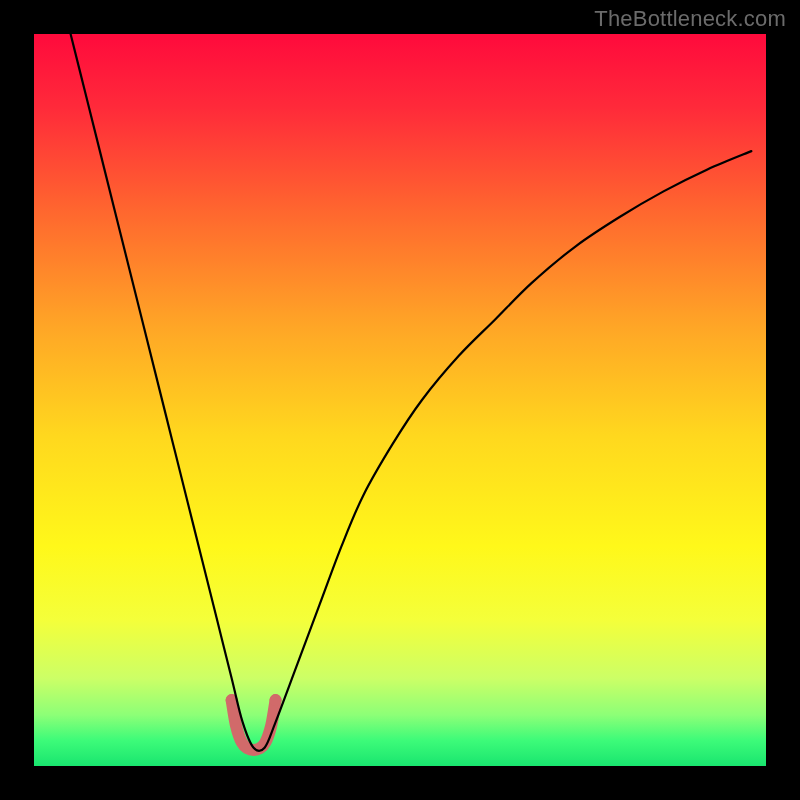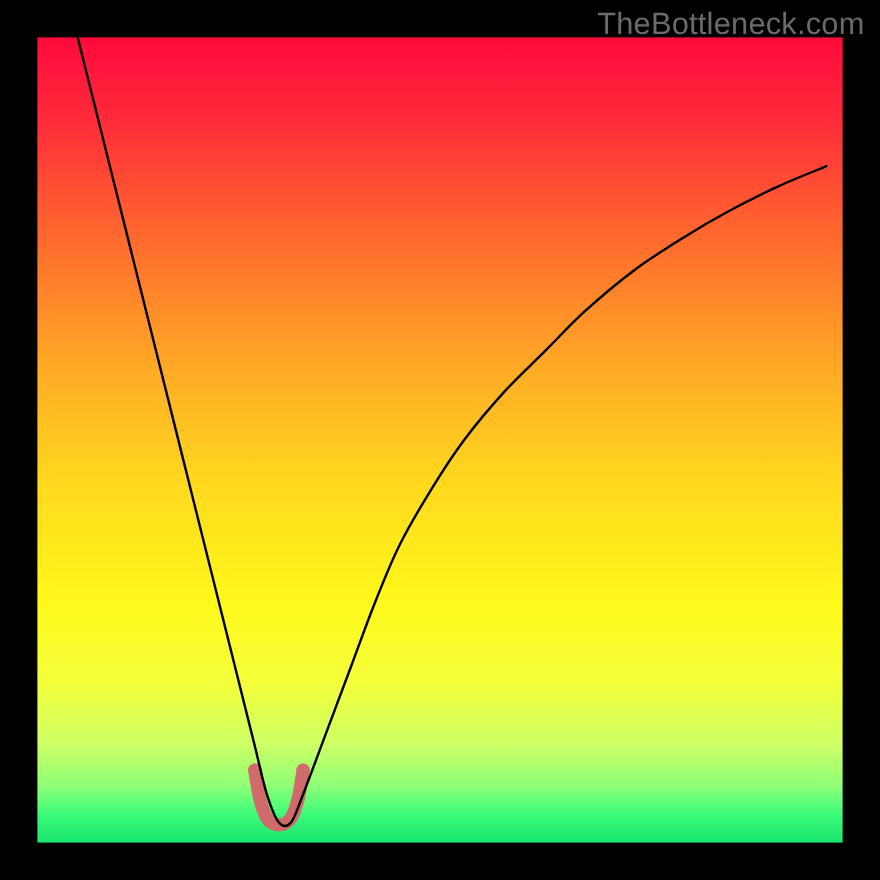--- a/index.html
+++ b/index.html
@@ -14,21 +14,21 @@
     position: relative;
     width: 800px;
     height: 800px;
     background: #000;
   }
   .watermark {
     position: absolute;
     top: 6px;
     right: 14px;
     color: #6b6b6b;
-    font-size: 28px;
+    font-size: 22px;
     letter-spacing: 0.2px;
     font-weight: 400;
     z-index: 10;
   }
   svg {
     position: absolute;
     top: 0;
     left: 0;
   }
 </style>

